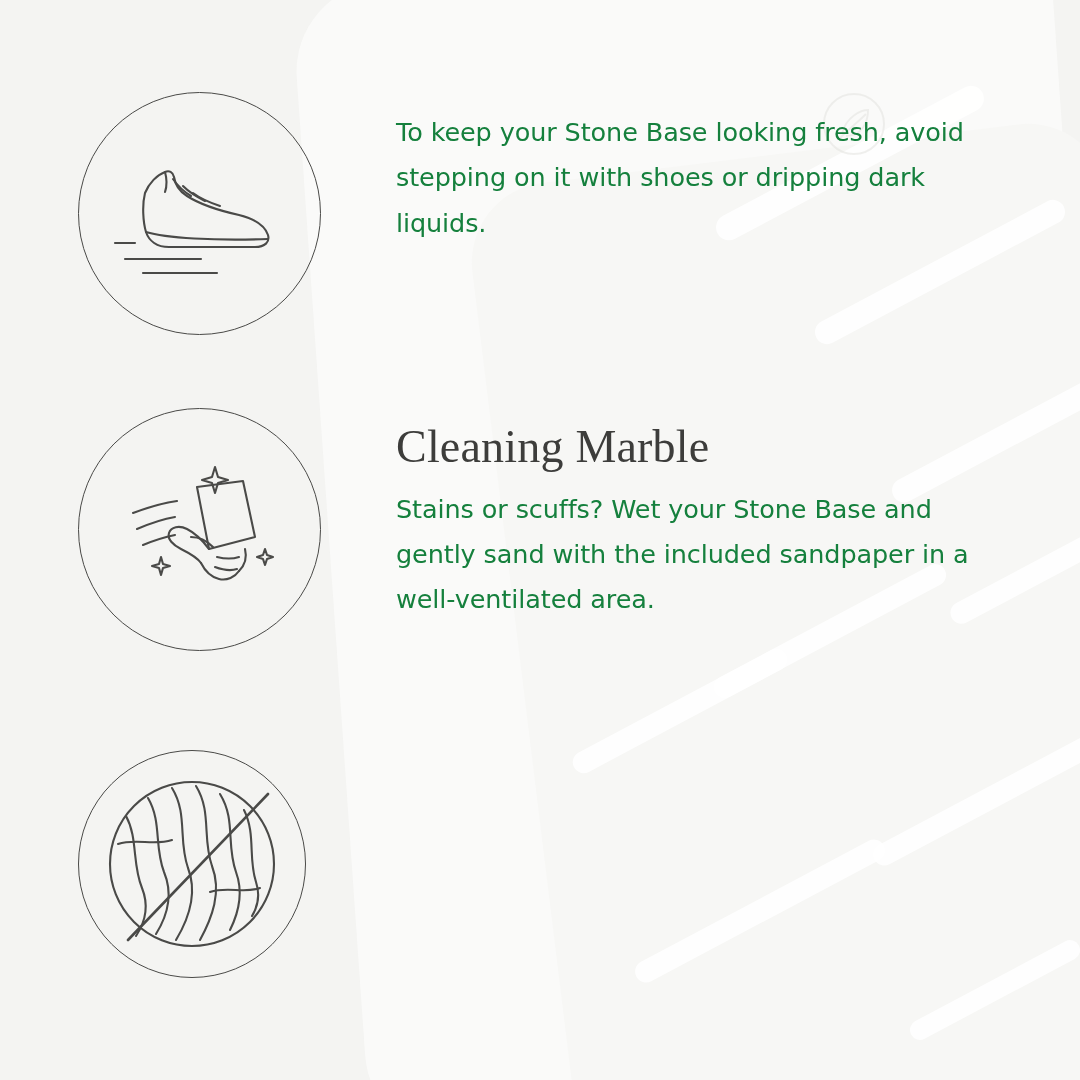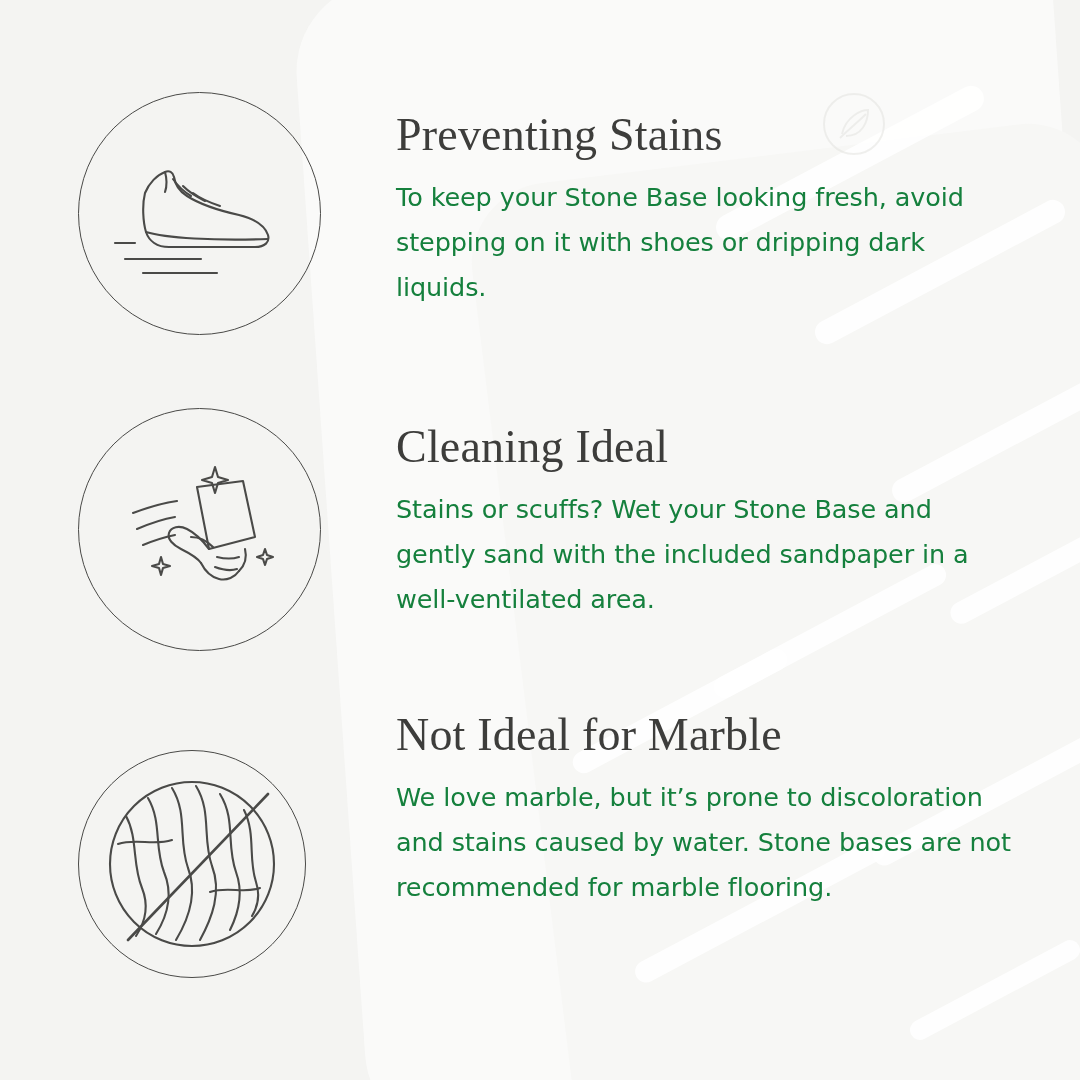--- a/index.html
+++ b/index.html
@@ -169,21 +169,20 @@
           <path d="M68 40 C72 46 78 52 86 57"></path>
           <path d="M78 47 C84 53 92 58 100 62"></path>
           <path d="M88 54 C96 60 106 64 115 67"></path>
           <path d="M41 93 C60 99 110 102 163 100"></path>
           <path d="M20 120 L96 120"></path>
           <path d="M38 134 L112 134"></path>
           <path d="M10 104 L30 104"></path>
         </svg>
       </div>
       <div class="text-col">
-        <h2 class="heading">Preventing Stains</h2>
         <p class="body">To keep your Stone Base looking fresh, avoid stepping on it with shoes or dripping dark liquids.</p>
       </div>
     </div>
 
     <div class="row row-2">
       <div class="icon-circle">
         <svg width="190" height="170" viewBox="0 0 190 170" fill="none" stroke="#4a4a48" stroke-width="2.1" stroke-linecap="round" stroke-linejoin="round">
 
           <path d="M92 42 L138 36 L150 92 L104 104 Z"></path>
 
@@ -197,41 +196,37 @@
           <path d="M28 68 C44 62 58 58 72 56"></path>
           <path d="M32 84 C46 78 58 74 70 72"></path>
           <path d="M38 100 C50 95 60 92 70 90"></path>
 
           <path d="M110 22 L113 32 L123 35 L113 38 L110 48 L107 38 L97 35 L107 32 Z"></path>
           <path d="M56 112 L58 119 L65 121 L58 123 L56 130 L54 123 L47 121 L54 119 Z"></path>
           <path d="M160 104 L162 110 L168 112 L162 114 L160 120 L158 114 L152 112 L158 110 Z"></path>
         </svg>
       </div>
       <div class="text-col">
-        <h2 class="heading">Cleaning Ideal</h2>
+        <h2 class="heading">Cleaning Marble</h2>
         <p class="body">Stains or scuffs? Wet your Stone Base and gently sand with the included sandpaper in a well-ventilated area.</p>
       </div>
     </div>
 
     <div class="row row-3">
       <div class="icon-circle">
         <svg width="200" height="200" viewBox="0 0 200 200" fill="none" stroke="#4a4a48" stroke-width="2.1" stroke-linecap="round" stroke-linejoin="round">
           <circle cx="100" cy="100" r="82"></circle>
           <path d="M34 52 C46 74 40 100 50 124 C58 144 52 160 44 172"></path>
           <path d="M56 34 C70 58 62 82 72 108 C82 132 74 154 64 170"></path>
           <path d="M80 24 C96 50 86 76 96 104 C106 130 96 156 84 176"></path>
           <path d="M104 22 C120 48 110 74 120 102 C130 128 120 154 108 176"></path>
           <path d="M128 30 C144 56 134 80 144 108 C152 130 146 150 138 166"></path>
           <path d="M152 46 C164 70 156 94 164 118 C168 130 166 142 160 152"></path>
           <path d="M26 80 C44 74 62 82 80 76"></path>
           <path d="M118 128 C136 122 152 130 168 124"></path>
 
           <path d="M36 176 L176 30" stroke-width="2.6"></path>
         </svg>
       </div>
-      <div class="text-col">
-        <h2 class="heading">Not Ideal for Marble</h2>
-        <p class="body">We love marble, but it’s prone to discoloration and stains caused by water. Stone bases are not recommended for marble flooring.</p>
-      </div>
     </div>
 
   </div>
 </div>
 
 </body></html>

